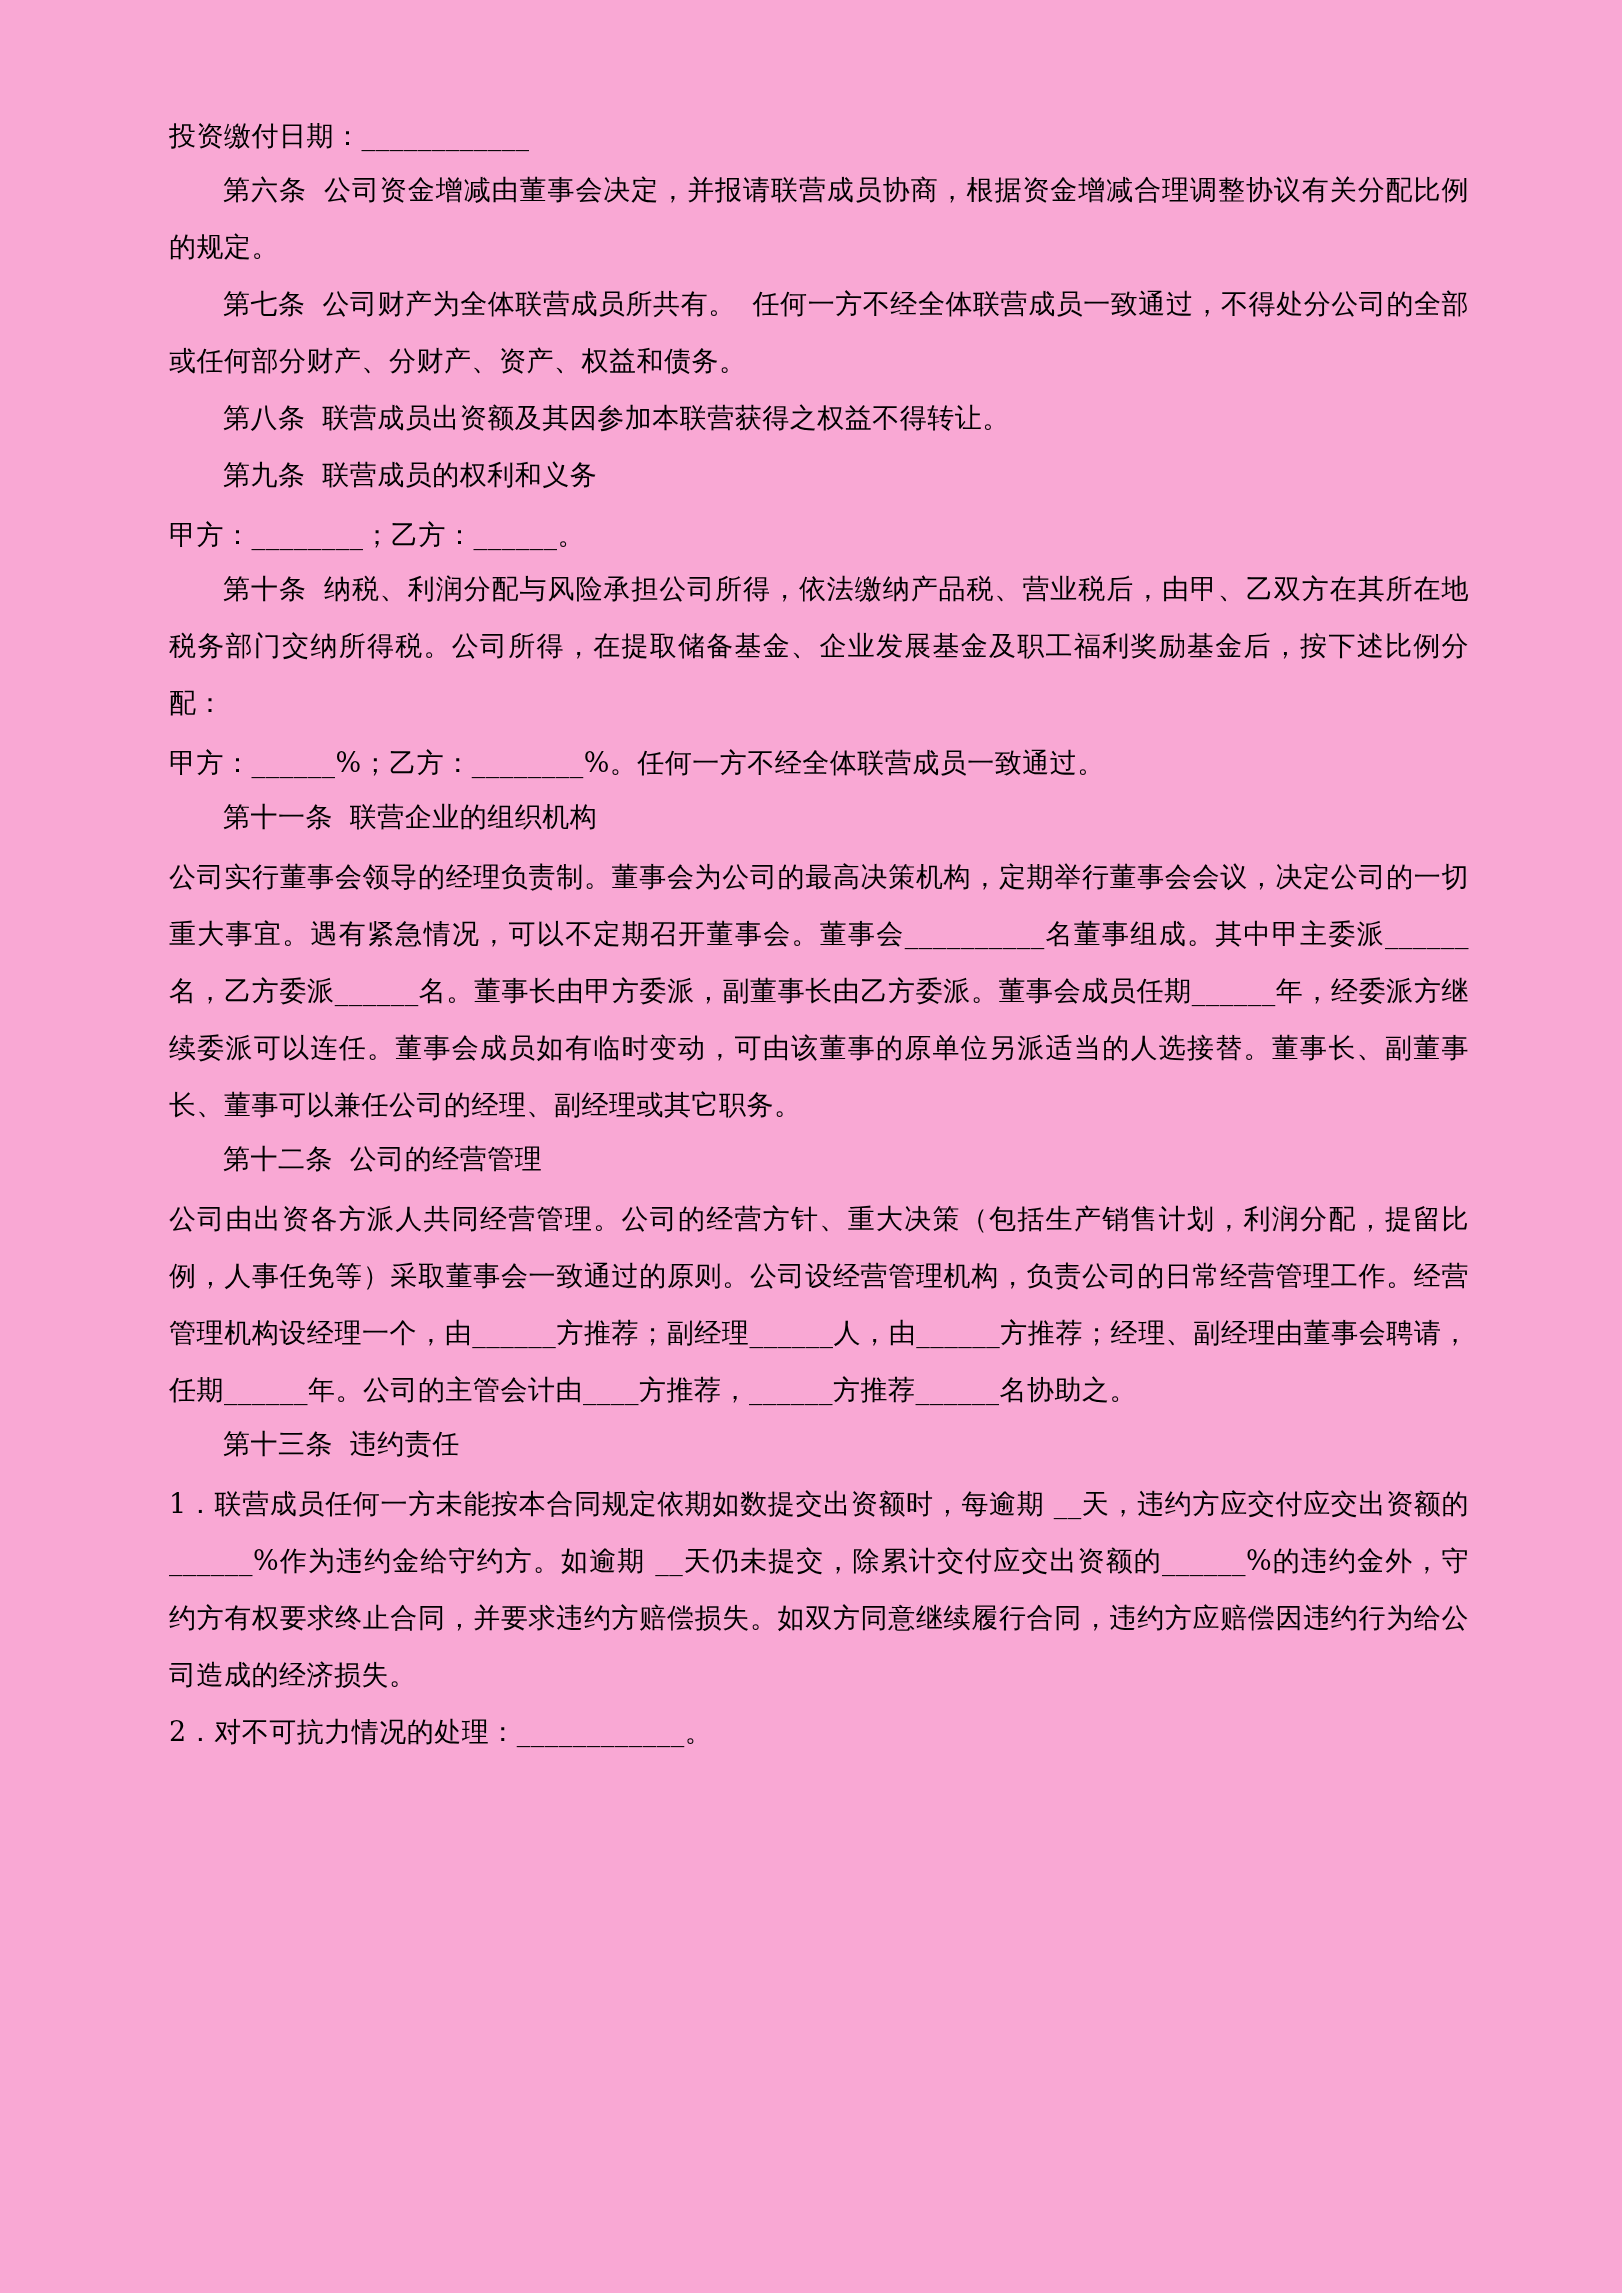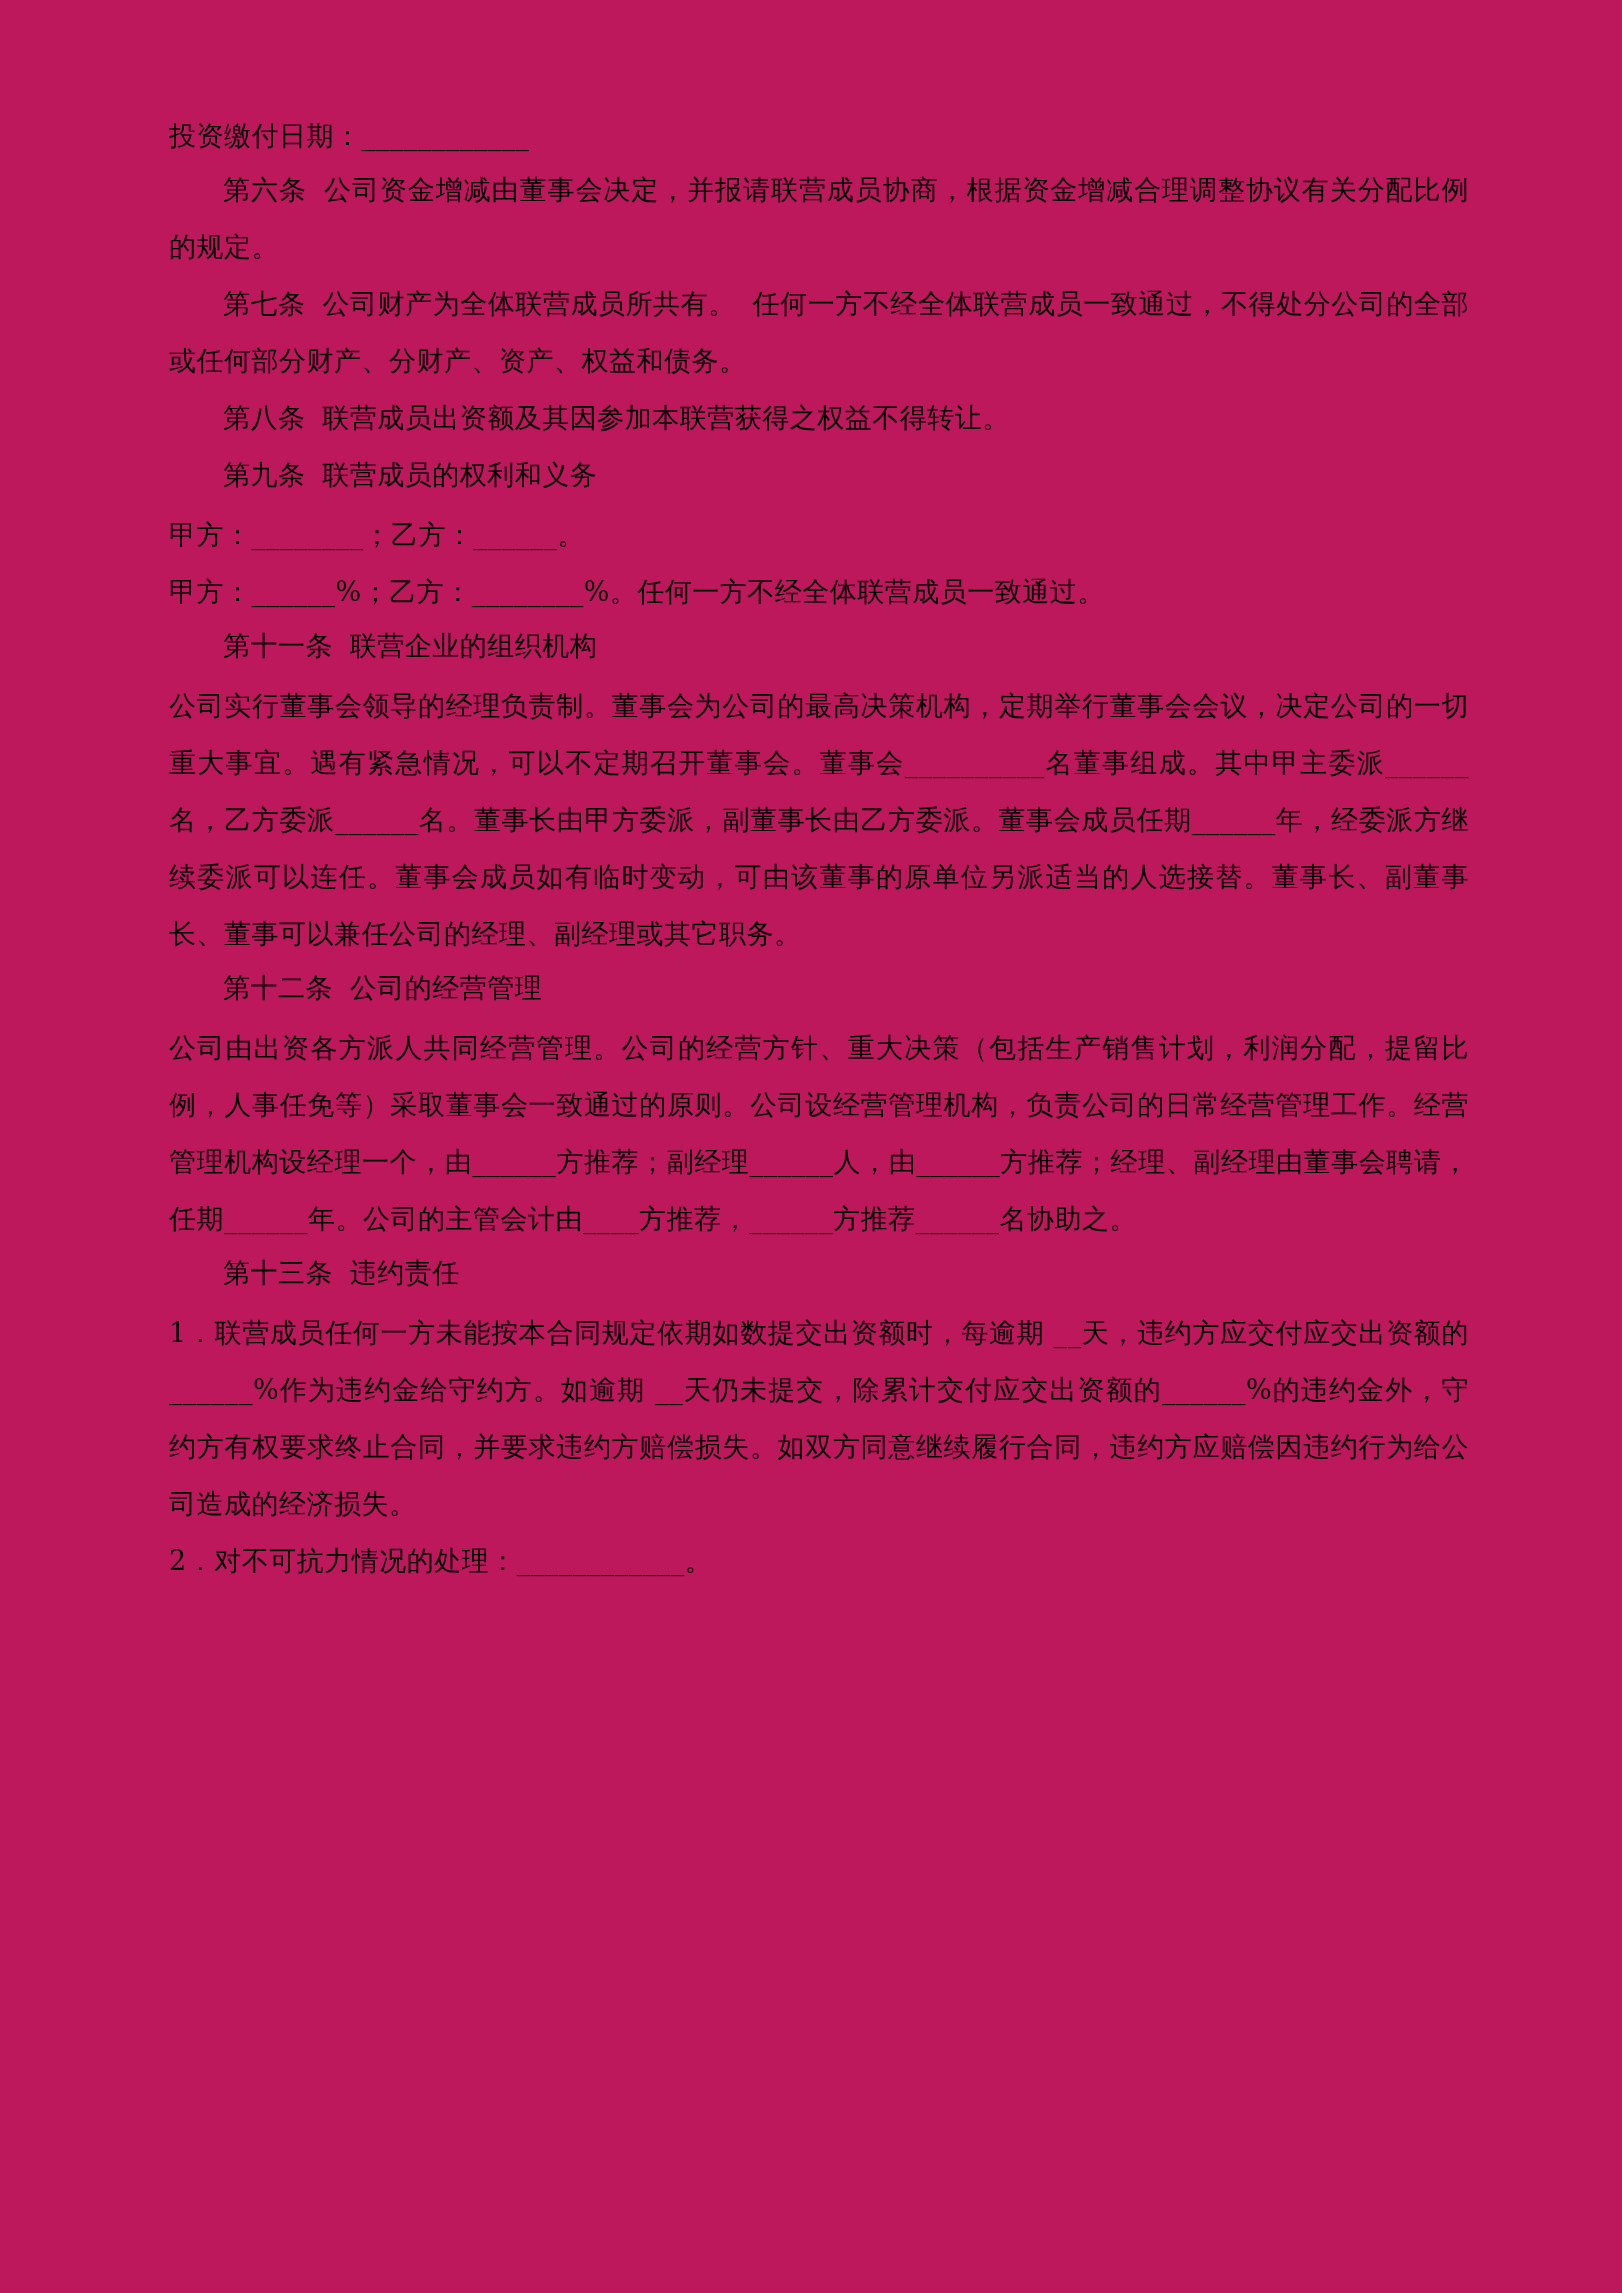--- a/index.html
+++ b/index.html
@@ -13,21 +13,21 @@
     position: relative;
     font-family: "DejaVu Serif", "Liberation Serif", serif;
     color: #000000;
   }
   .page {
     position: absolute;
     left: 0;
     top: 0;
     width: 1623px;
     height: 2294px;
-    background: #be185d;
+    background: #f9a8d4;
   }
   .content {
     position: absolute;
     left: 169px;
     top: 107px;
     width: 1300px;
     font-size: 27px;
     line-height: 57px;
     text-align: justify;
     letter-spacing: 0.5px;
@@ -46,20 +46,21 @@
 <body>
 
 <div class="page">
   <div class="content">
     <p>投资缴付日期：____________</p>
     <p class="indent">第六条 公司资金增减由董事会决定，并报请联营成员协商，根据资金增减合理调整协议有关分配比例的规定。</p>
     <p class="indent">第七条 公司财产为全体联营成员所共有。 任何一方不经全体联营成员一致通过，不得处分公司的全部或任何部分财产、分财产、资产、权益和债务。</p>
     <p class="indent">第八条 联营成员出资额及其因参加本联营获得之权益不得转让。</p>
     <p class="indent">第九条 联营成员的权利和义务</p>
     <p>甲方：________；乙方：______。</p>
+    <p class="indent">第十条 纳税、利润分配与风险承担公司所得，依法缴纳产品税、营业税后，由甲、乙双方在其所在地税务部门交纳所得税。公司所得，在提取储备基金、企业发展基金及职工福利奖励基金后，按下述比例分配：</p>
     <p>甲方：______%；乙方：________%。任何一方不经全体联营成员一致通过。</p>
     <p class="indent">第十一条 联营企业的组织机构</p>
     <p>公司实行董事会领导的经理负责制。董事会为公司的最高决策机构，定期举行董事会会议，决定公司的一切重大事宜。遇有紧急情况，可以不定期召开董事会。董事会__________名董事组成。其中甲主委派______名，乙方委派______名。董事长由甲方委派，副董事长由乙方委派。董事会成员任期______年，经委派方继续委派可以连任。董事会成员如有临时变动，可由该董事的原单位另派适当的人选接替。董事长、副董事长、董事可以兼任公司的经理、副经理或其它职务。</p>
     <p class="indent">第十二条 公司的经营管理</p>
     <p>公司由出资各方派人共同经营管理。公司的经营方针、重大决策（包括生产销售计划，利润分配，提留比例，人事任免等）采取董事会一致通过的原则。公司设经营管理机构，负责公司的日常经营管理工作。经营管理机构设经理一个，由______方推荐；副经理______人，由______方推荐；经理、副经理由董事会聘请，任期______年。公司的主管会计由____方推荐，______方推荐______名协助之。</p>
     <p class="indent">第十三条 违约责任</p>
     <p>1．联营成员任何一方未能按本合同规定依期如数提交出资额时，每逾期 __天，违约方应交付应交出资额的______%作为违约金给守约方。如逾期 __天仍未提交，除累计交付应交出资额的______%的违约金外，守约方有权要求终止合同，并要求违约方赔偿损失。如双方同意继续履行合同，违约方应赔偿因违约行为给公司造成的经济损失。</p>
     <p>2．对不可抗力情况的处理：____________。</p>
   </div>
 </div>

